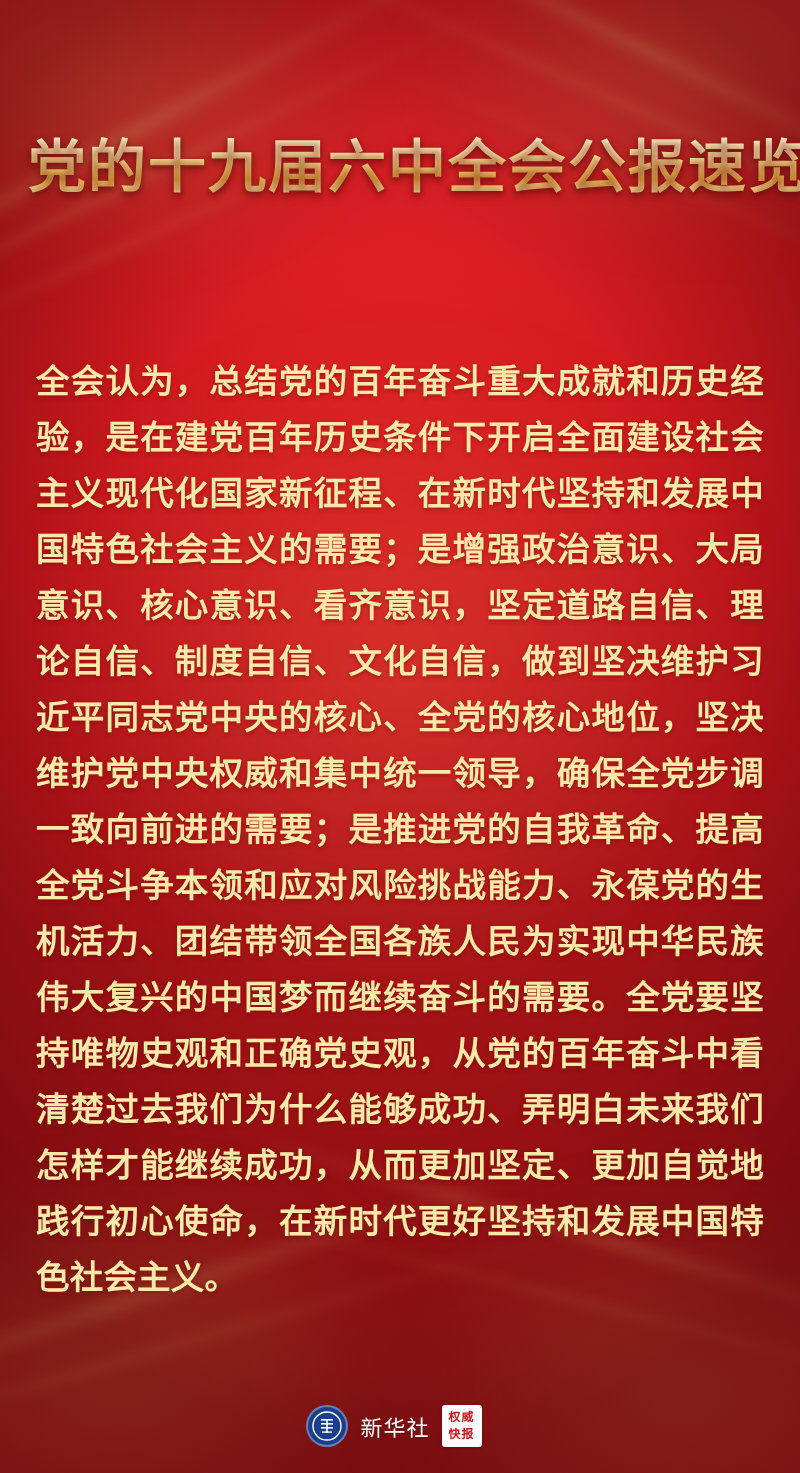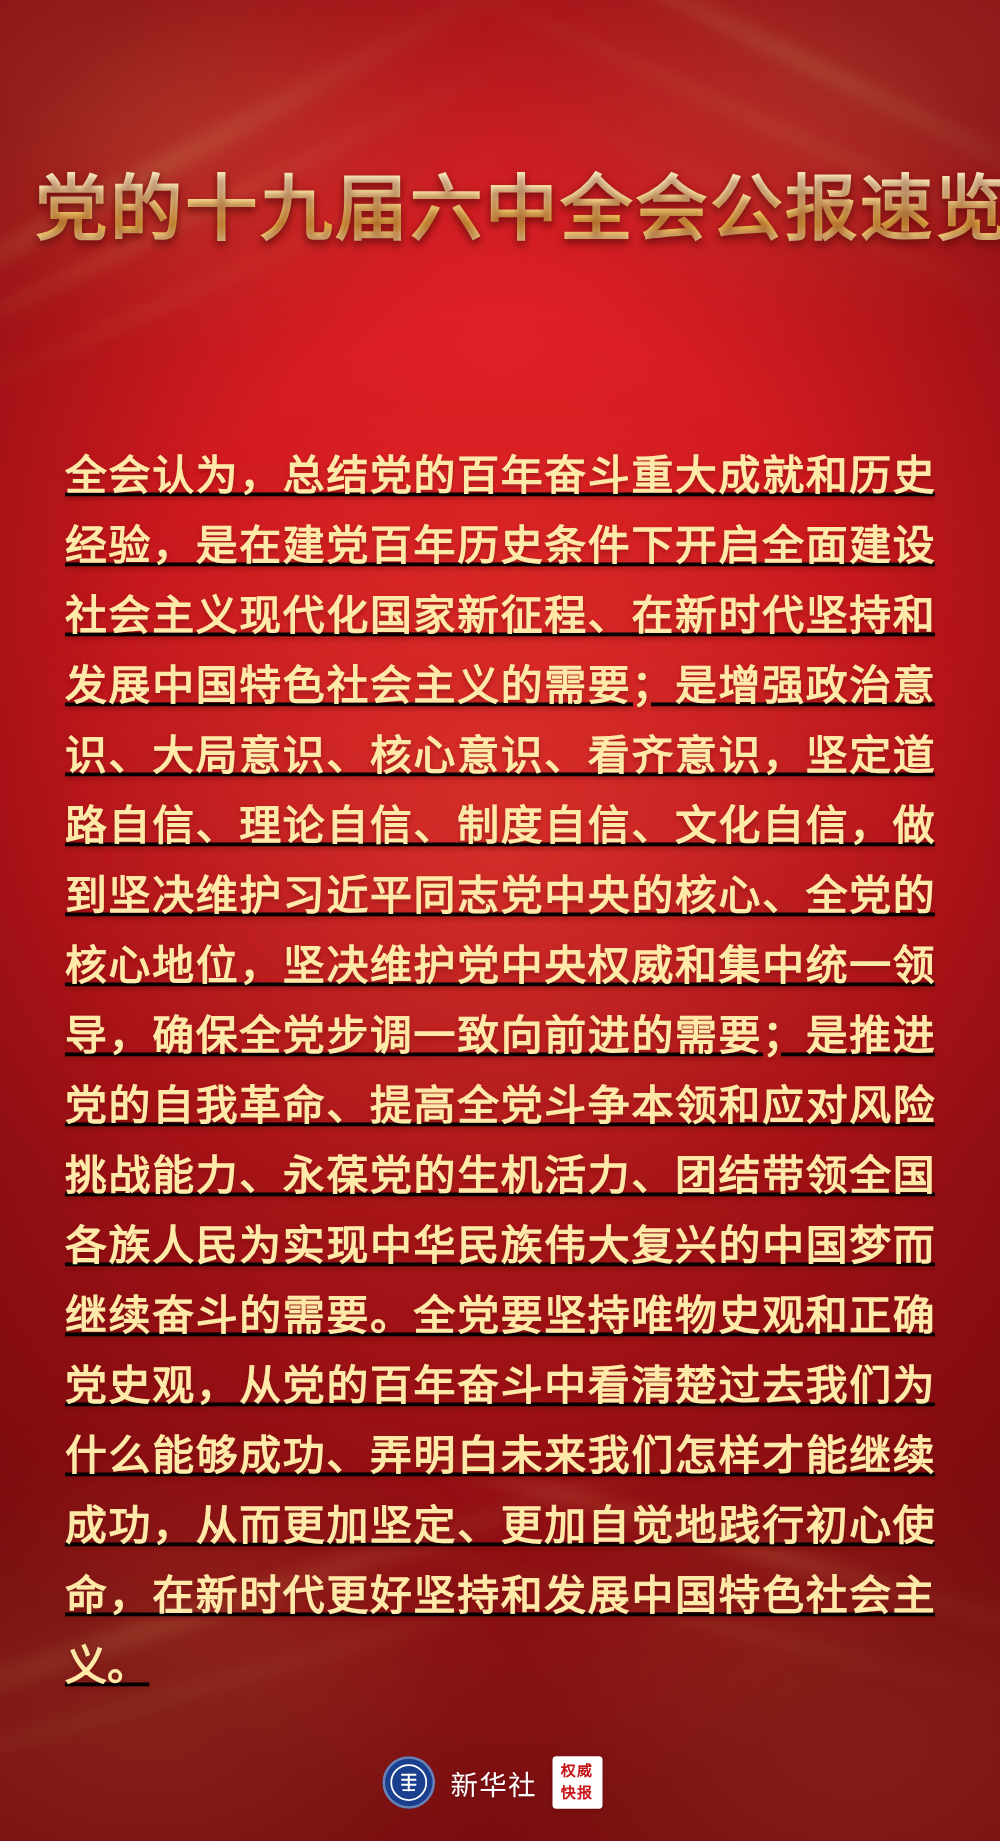--- a/index.html
+++ b/index.html
@@ -85,23 +85,22 @@
     -webkit-background-clip: text;
     background-clip: text;
     color: transparent;
     -webkit-text-fill-color: transparent;
     text-shadow: 0 3px 6px rgba(90,10,10,0.45);
     filter: drop-shadow(0 2px 3px rgba(110,12,12,0.5));
   }
 
   .body-wrap {
     margin-top: 80px;
-    padding: 0 52px;
+    padding: 0 36px;
     flex: 1 1 auto;
-    text-decoration: underline;
   }
   .body-text {
     font-size: 33.5px;
     line-height: 56px;
     color: #ffe9a8;
     font-weight: bold;
     text-align: justify;
     text-align-last: left;
     text-indent: 0;
     letter-spacing: 0.2px;

